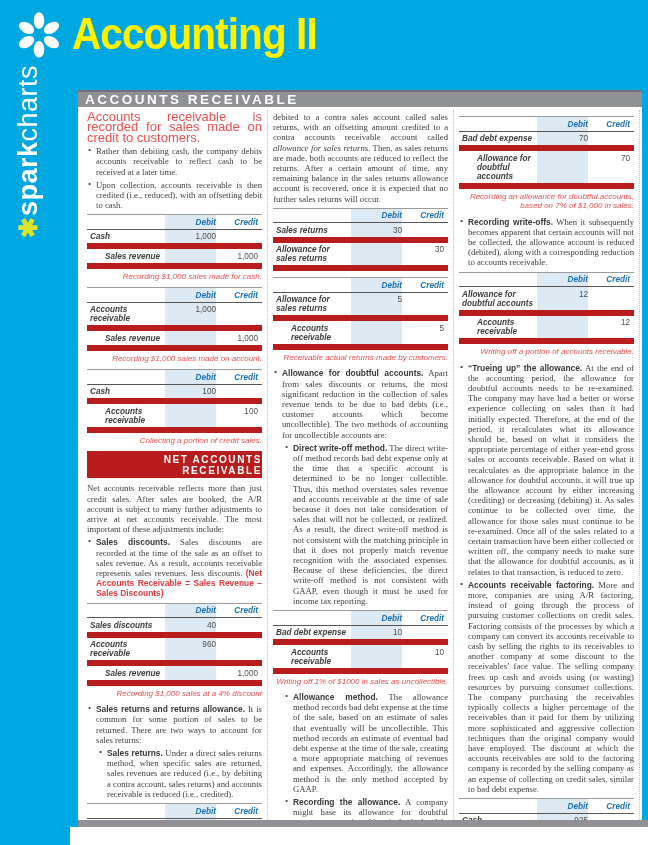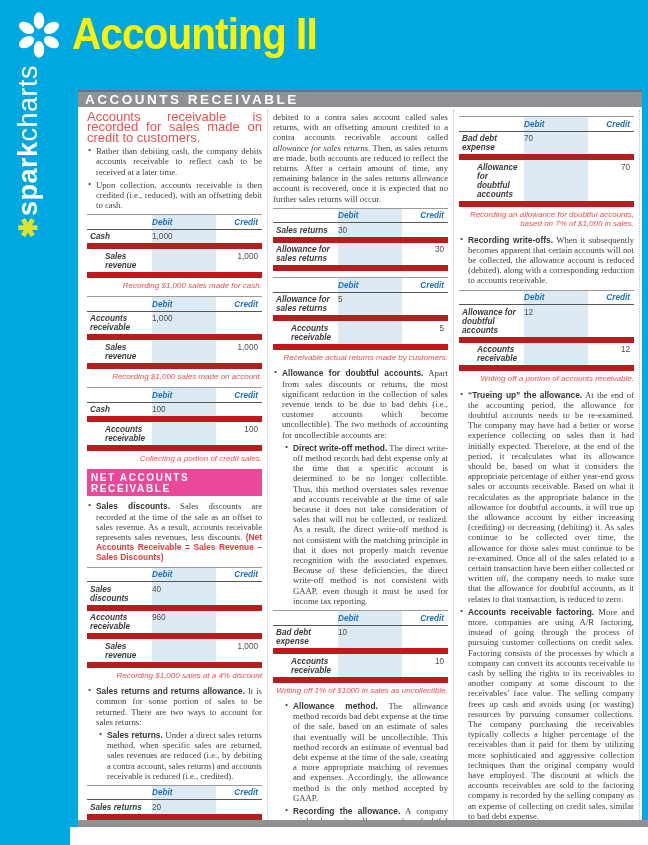--- a/index.html
+++ b/index.html
@@ -45,35 +45,36 @@
     text-align:justify;margin:0 0 3px 0;
   }
   .red-intro{font-family:"Liberation Sans",sans-serif;font-size:13px;line-height:10.4px;color:#E9514F;}
   .bullet{position:relative;padding-left:9px;}
   .bullet::before{content:"\2022";position:absolute;left:1px;top:-1px;color:#404041;font-size:9px;}
   .bullet.sub{margin-left:11px;}
   .lead{font-family:Liberation Sans, sans-serif;font-weight:bold;font-size:8.4px;color:#383839;}
   .red-strong{font-family:"Liberation Sans",sans-serif;font-weight:bold;font-size:8.4px;color:#E23B3E;}
   .it{font-style:italic;}
   .net-band{
-    background:#ec4899;color:#fff;margin:5px 0 5px 0;
+    background:#b91c1c;color:#fff;margin:5px 0 5px 0;
     font:bold 10px "Liberation Sans",sans-serif;letter-spacing:1.6px;
     padding:2.5px 0 2.5px 4px;
+    text-align:right;
   }
   
   .jtable{margin:4px 0 6px 0;}
   .jt-row{display:flex;align-items:stretch;}
   .jt-head{border-top:1px solid #9B9B9B;border-bottom:1px solid #565656;}
   .jt-data{border-bottom:6px solid #b91c1c;}
   .jt-acct{
     flex:1;min-width:0;font:italic bold 8.2px "Liberation Sans",sans-serif;
     color:#3D3D3D;padding:2.5px 2px 2px 3px;
   }
   .jt-row.indent .jt-acct{padding-left:18px;}
-  .jt-debit{width:64px;text-align:left;}
+  .jt-debit{width:51px;text-align:right;}
   .jt-credit{width:42px;text-align:right;padding-right:4px;}
   .jt-debit,.jt-credit{font:8.2px "Liberation Sans",sans-serif;color:#4E4E4E;padding-top:2.5px;padding-bottom:2px;}
   .jt-head .jt-debit,.jt-head .jt-credit{font-style:italic;font-weight:bold;color:#1C71B8;}
   .shaded{background:#DEEAF3;}
   .jt-caption{
     text-align:right;font:italic 8px/9.5px "Liberation Sans",sans-serif;
     color:#E9514F;margin-top:3px;
   }
   
   .bottom-bar{position:absolute;left:78px;right:0;top:820px;height:7px;background:#8F9194;}
@@ -152,20 +153,21 @@
             <span class="jt-credit"></span>
           </div>
           <div class="jt-row jt-data indent">
             <span class="jt-acct">Accounts receivable</span>
             <span class="jt-debit shaded"></span>
             <span class="jt-credit">100</span>
           </div>
           <div class="jt-caption">Collecting a portion of credit sales.</div>
         </div>
       <div class="net-band">NET ACCOUNTS RECEIVABLE</div>
+      <p class="para">Net accounts receivable reflects more than just credit sales. After sales are booked, the A/R account is subject to many further adjustments to arrive at net accounts receivable. The most important of these adjustments include:</p>
       <div class="bullet"><span class="lead">Sales discounts.</span><span> Sales discounts are recorded at the time of the sale as an offset to sales revenue. As a result, accounts receivable represents sales revenues, less discounts. </span><span class="red-strong">(Net Accounts Receivable = Sales Revenue – Sales Discounts)</span></div>
       <div class="jtable">
           <div class="jt-row jt-head">
             <span class="jt-acct"></span>
             <span class="jt-debit shaded">Debit</span>
             <span class="jt-credit">Credit</span>
           </div>
           <div class="jt-row jt-data">
             <span class="jt-acct">Sales discounts</span>
             <span class="jt-debit shaded">40</span>

